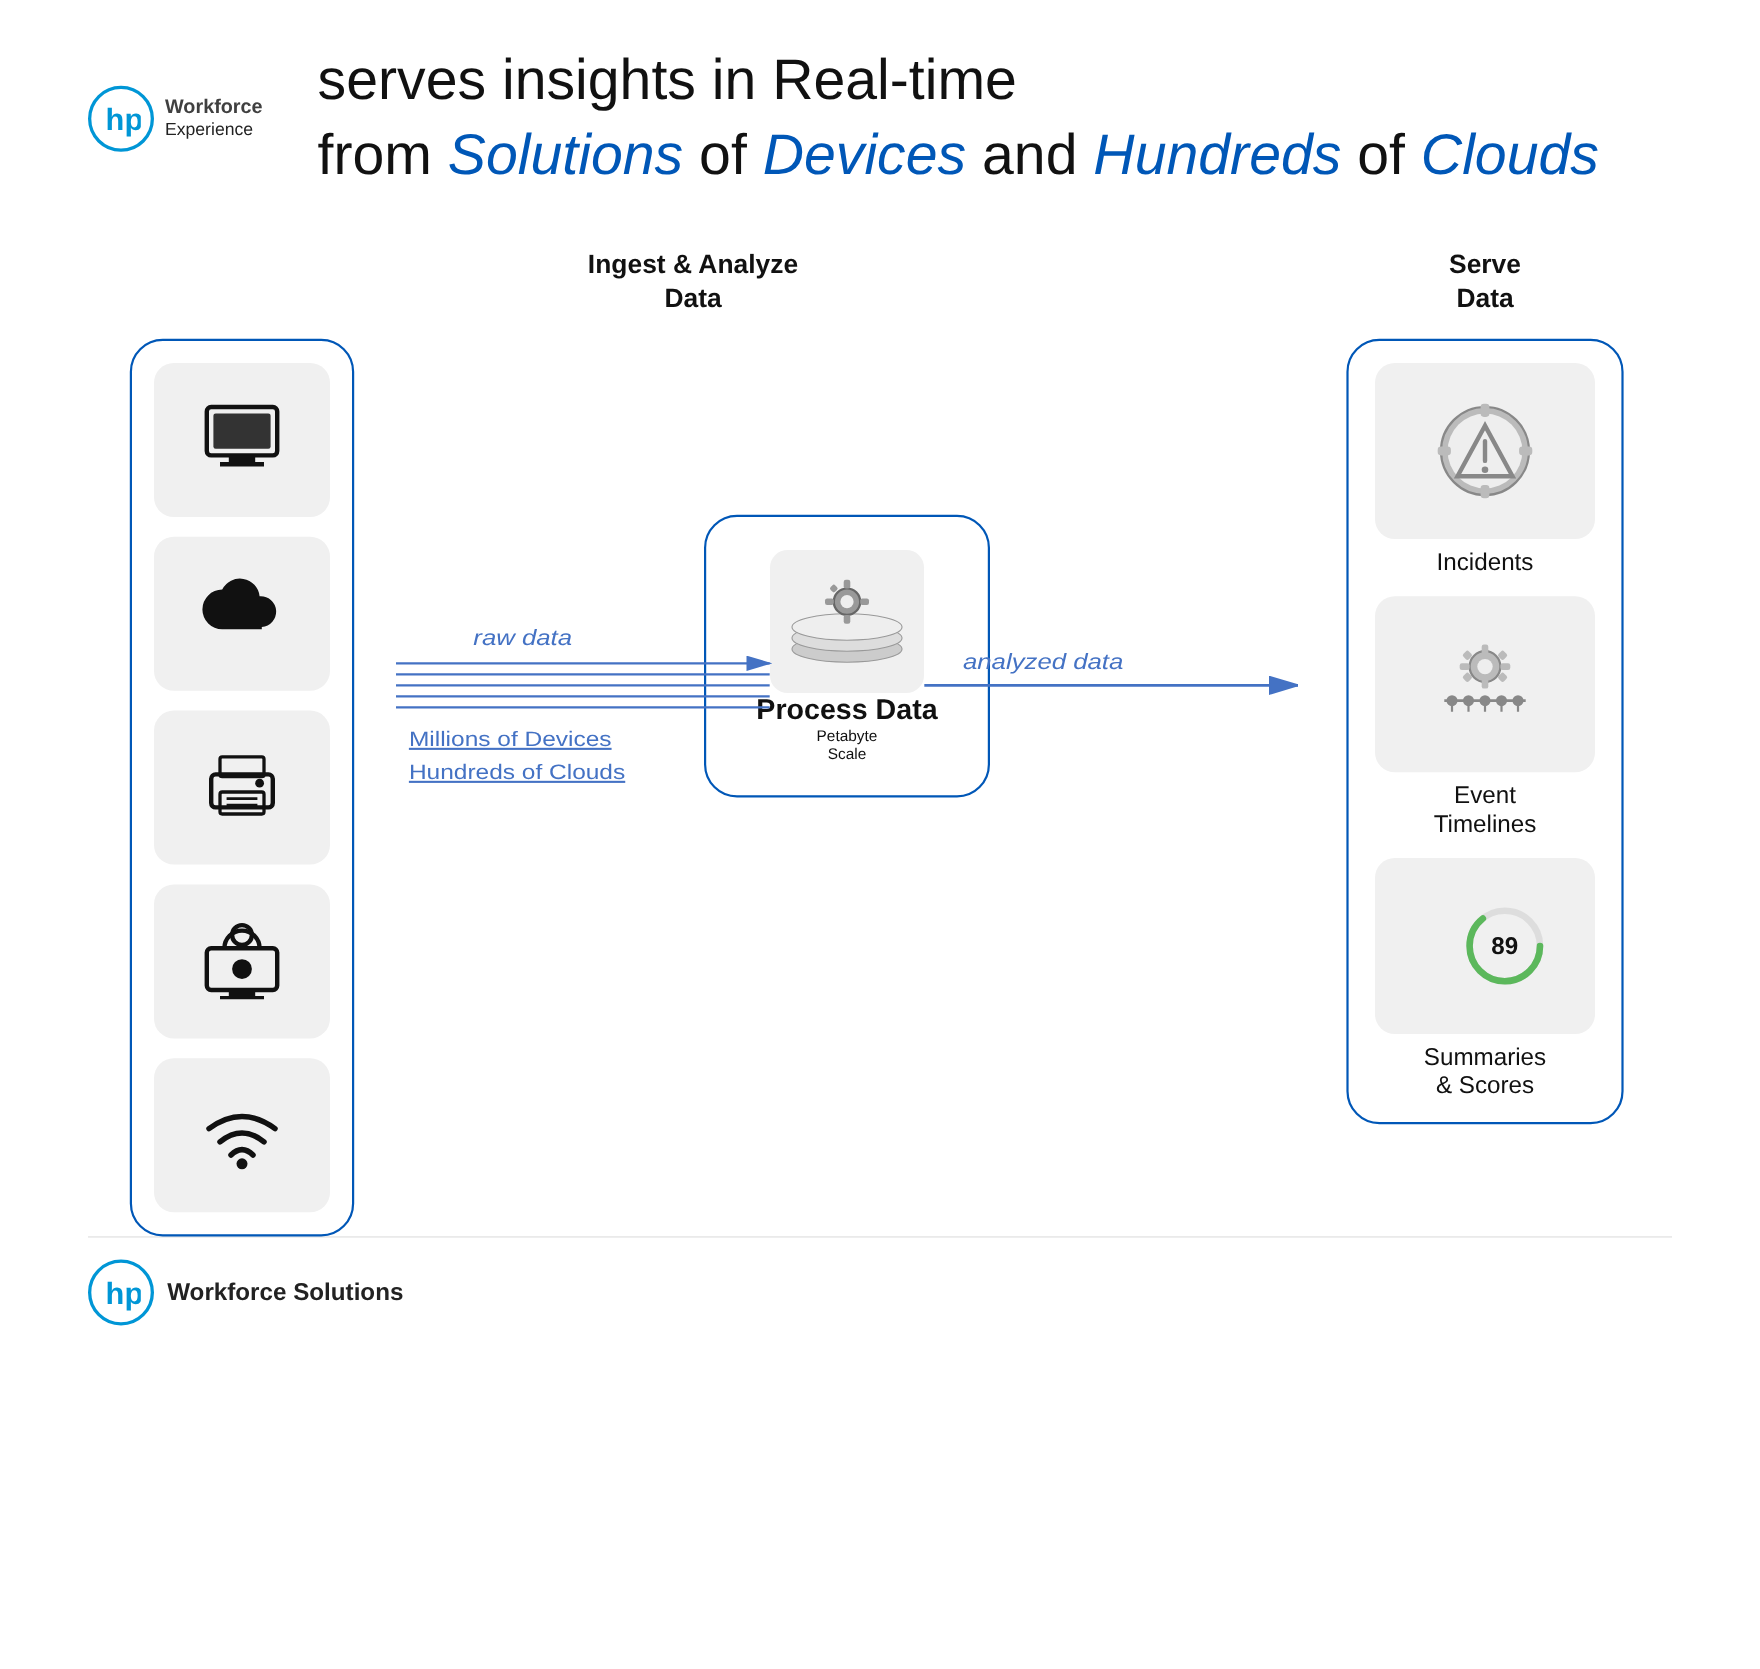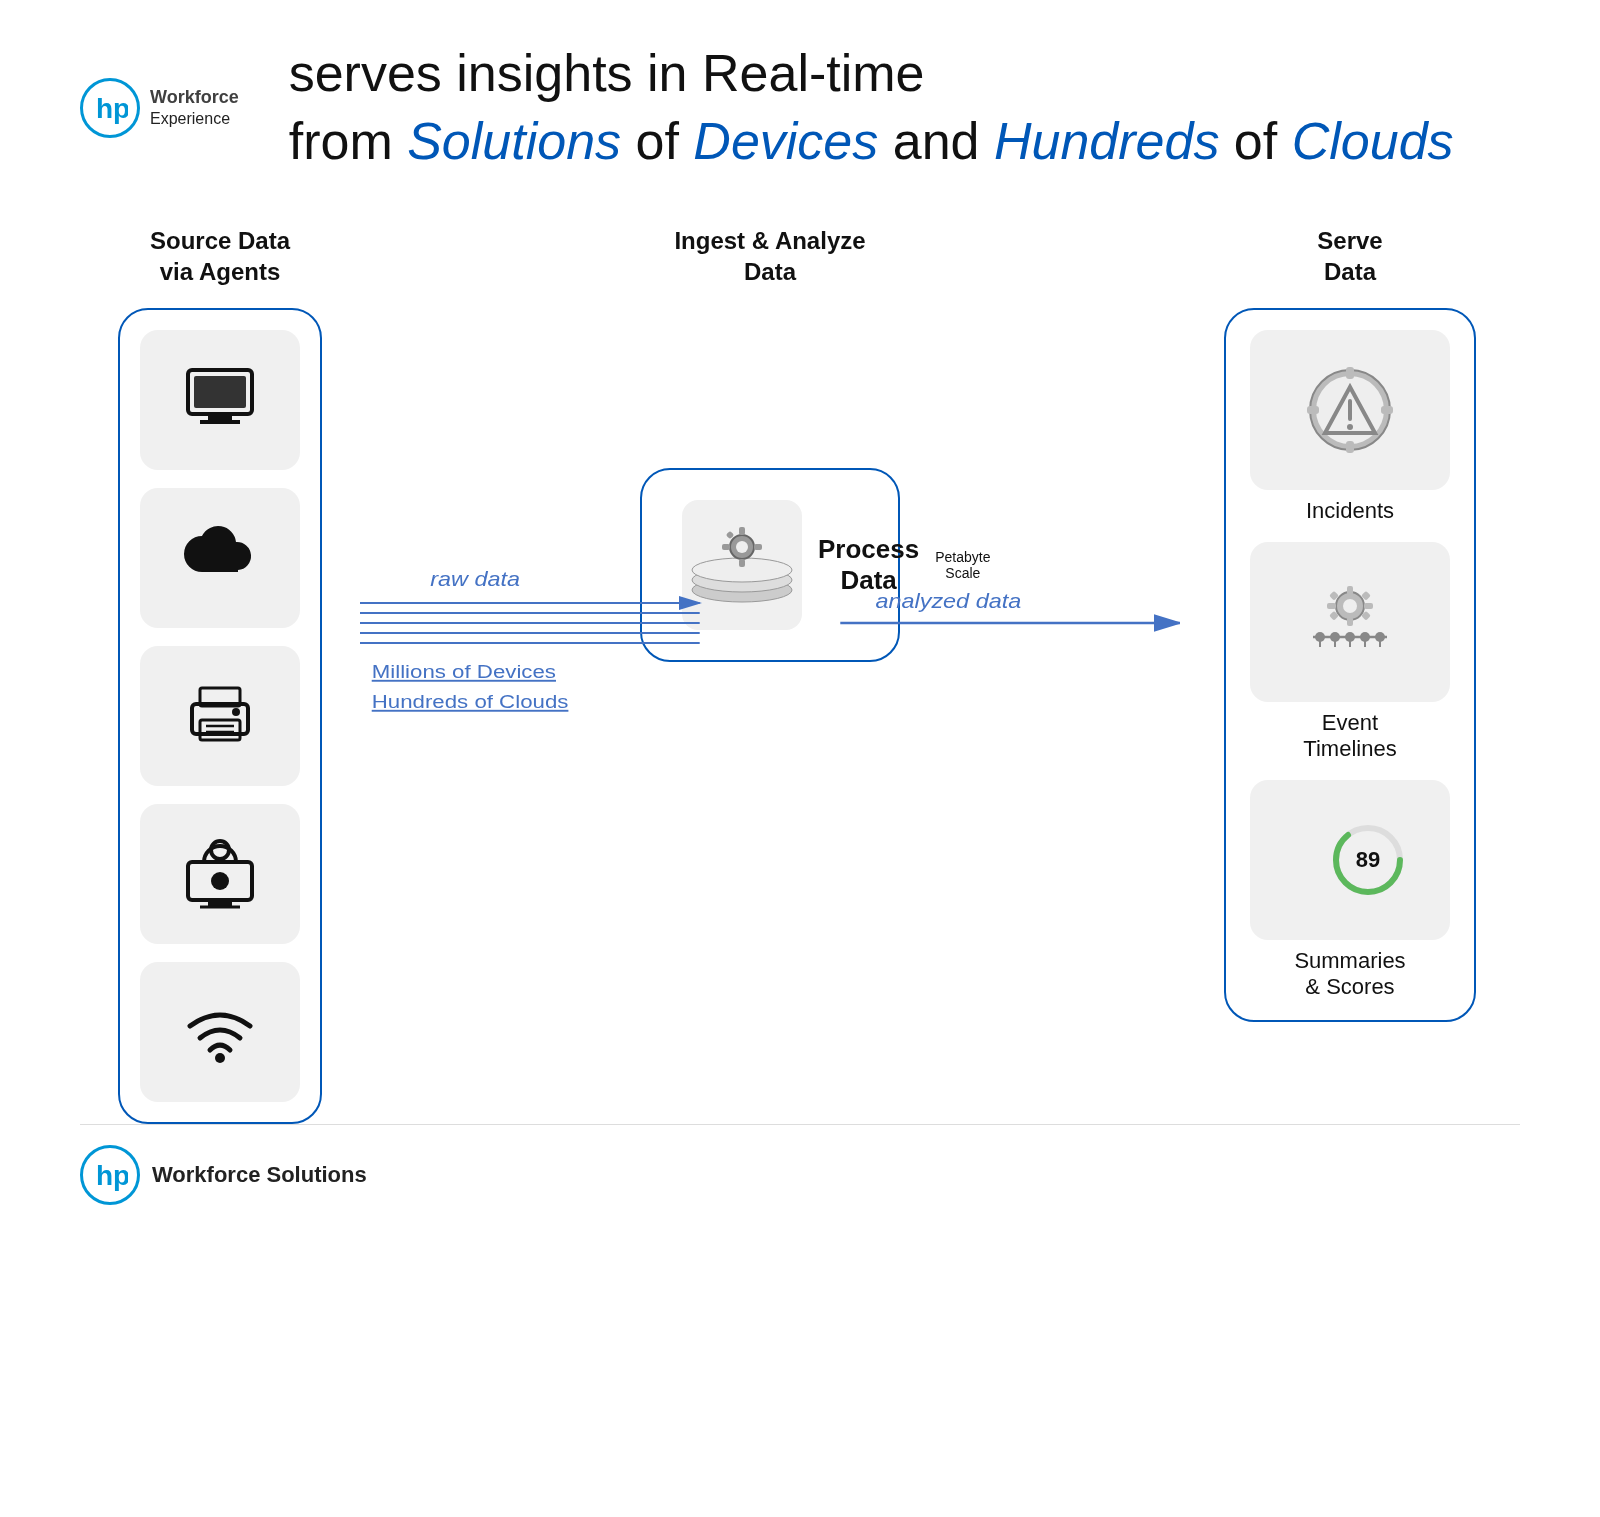--- a/index.html
+++ b/index.html
@@ -102,22 +102,22 @@
       width: 80px;
       height: 80px;
     }
 
     
     .process-box {
       border: 2.5px solid #0057b7;
       border-radius: 30px;
       padding: 30px 40px;
       display: flex;
-      align-items: center;
-      gap: 16px;
+      flex-direction: column;
+      align-items: center;
       background: #fff;
       width: 260px;
       margin-top: 180px;
     }
 
     .process-icon {
       background: #f0f0f0;
       border-radius: 16px;
       width: 140px;
       height: 130px;
@@ -273,21 +273,20 @@
     <h1>
       <span>serves insights in Real-time</span><br>
       <span>from </span><em>Solutions</em><span> of </span><em>Devices</em><span> and </span><em>Hundreds</em><span> of </span><em>Clouds</em>
     </h1>
   </div>
 </div>
 
 <div class="diagram-wrapper">
 
   <div class="column-headers">
-    <div class="col-header col-header-source">Source Data<br>via Agents</div>
     <div class="col-header col-header-middle">Ingest &amp; Analyze<br>Data</div>
     <div class="col-header col-header-serve">Serve<br>Data</div>
   </div>
 
   <div class="boxes-row">
 
     <div style="flex: 0 0 280px; display: flex; flex-direction: column; align-items: center;">
       <div class="source-box">
 
         <div class="icon-card">

